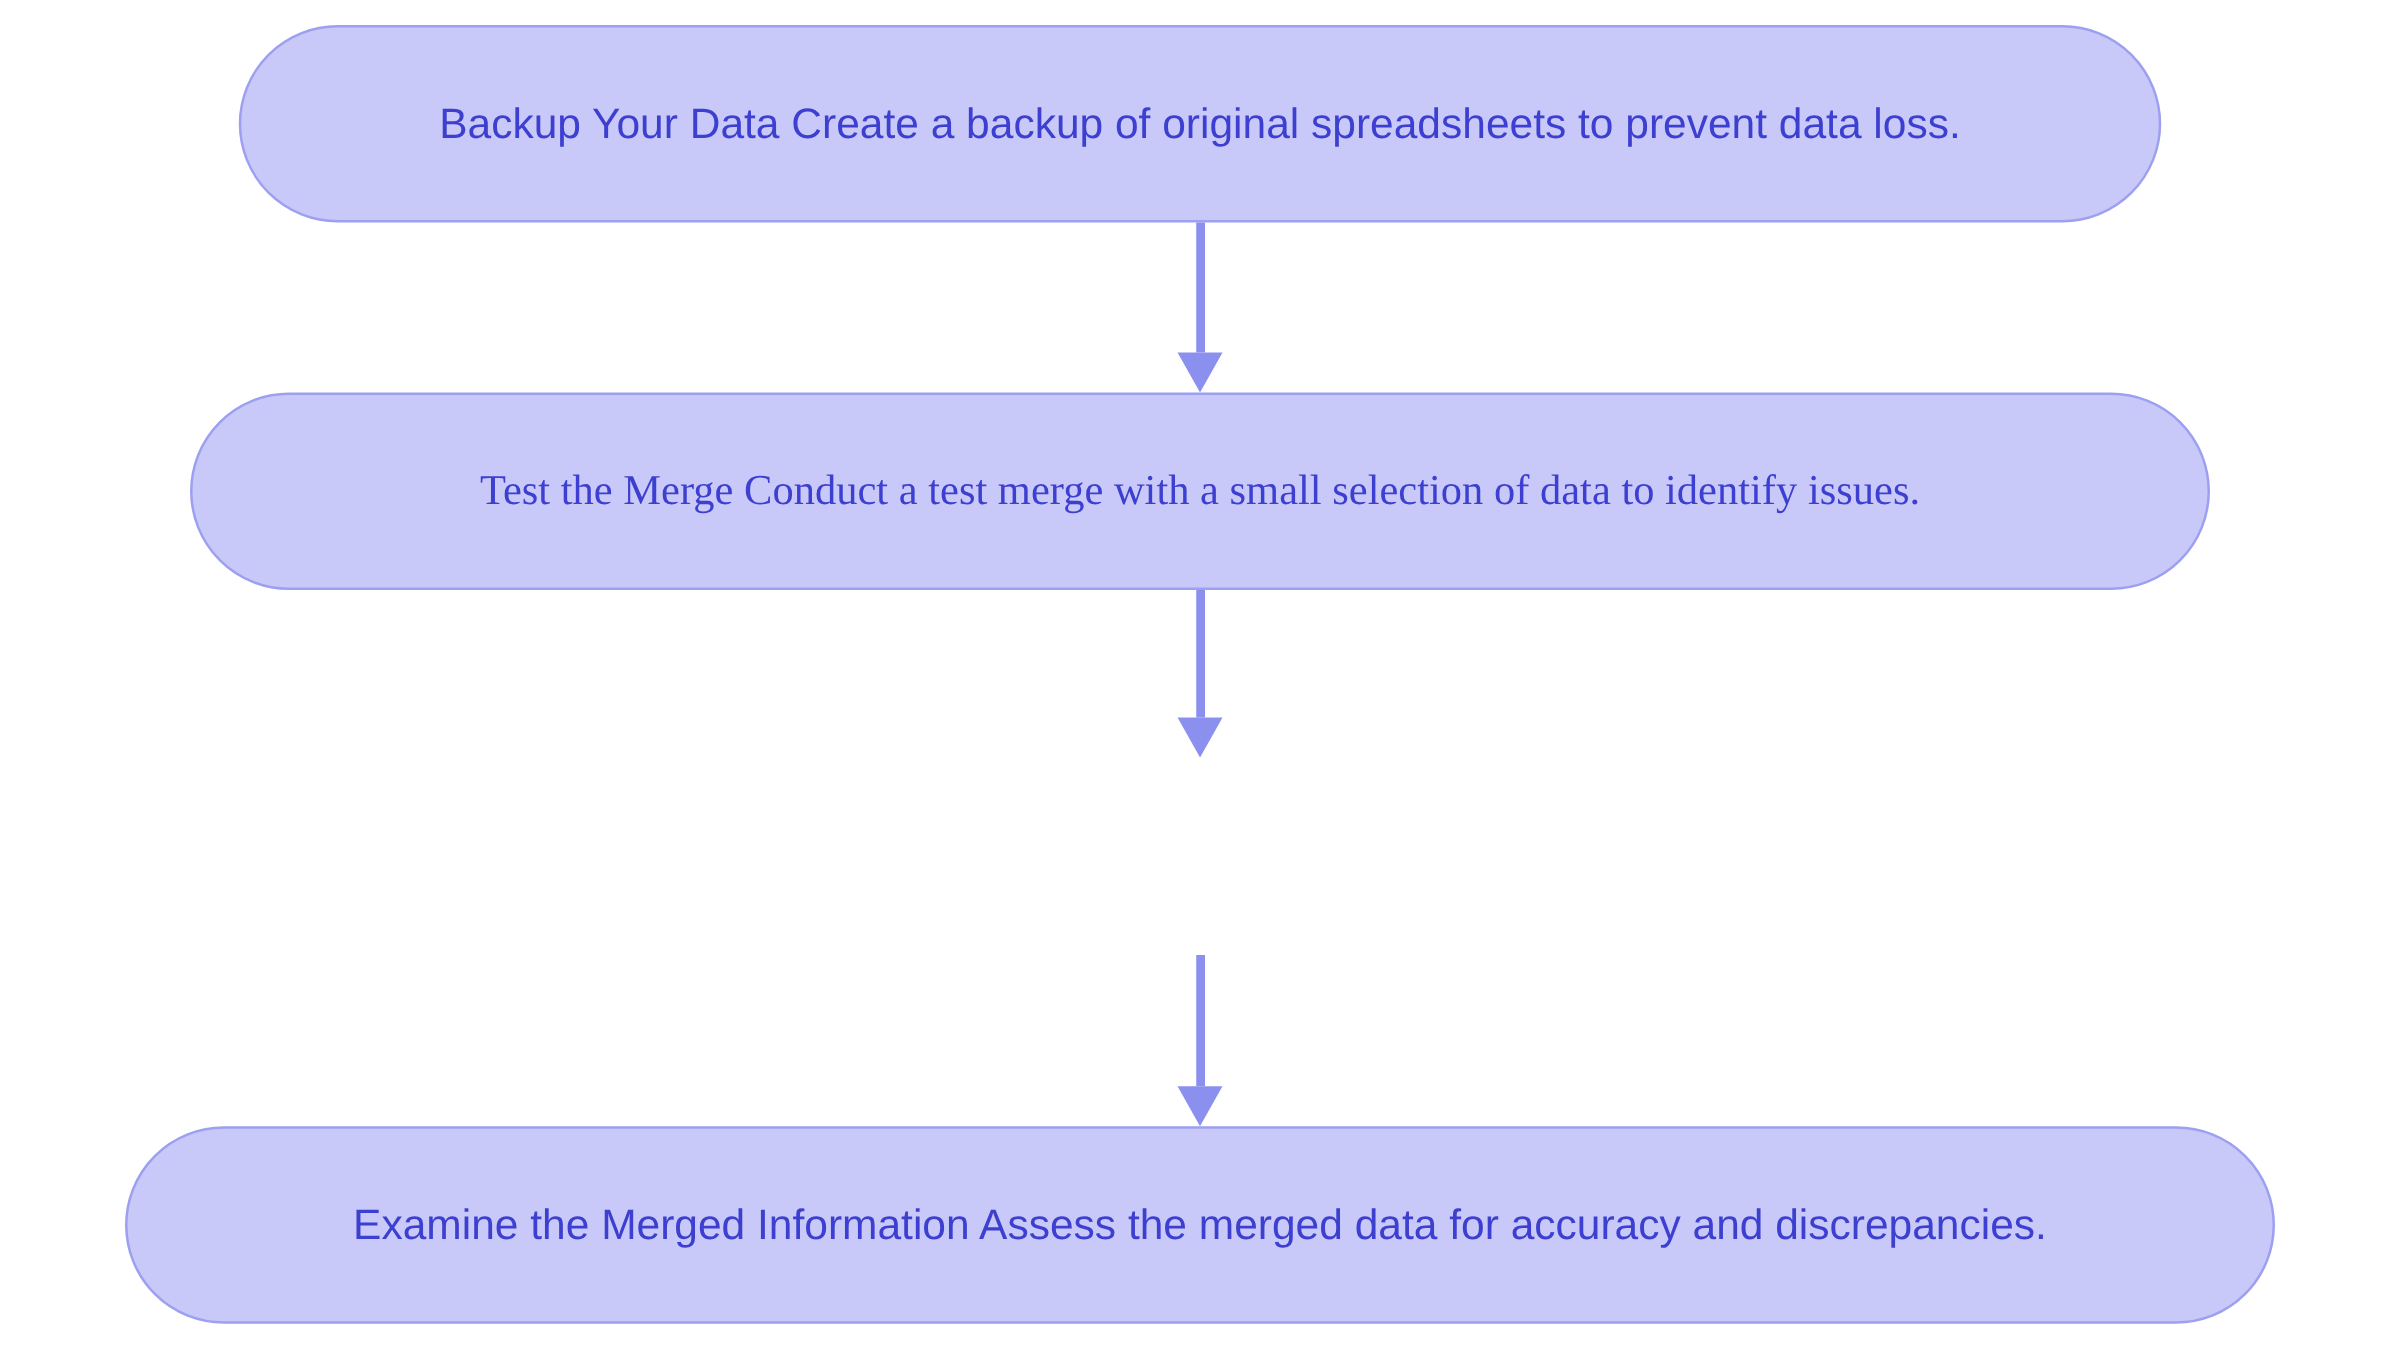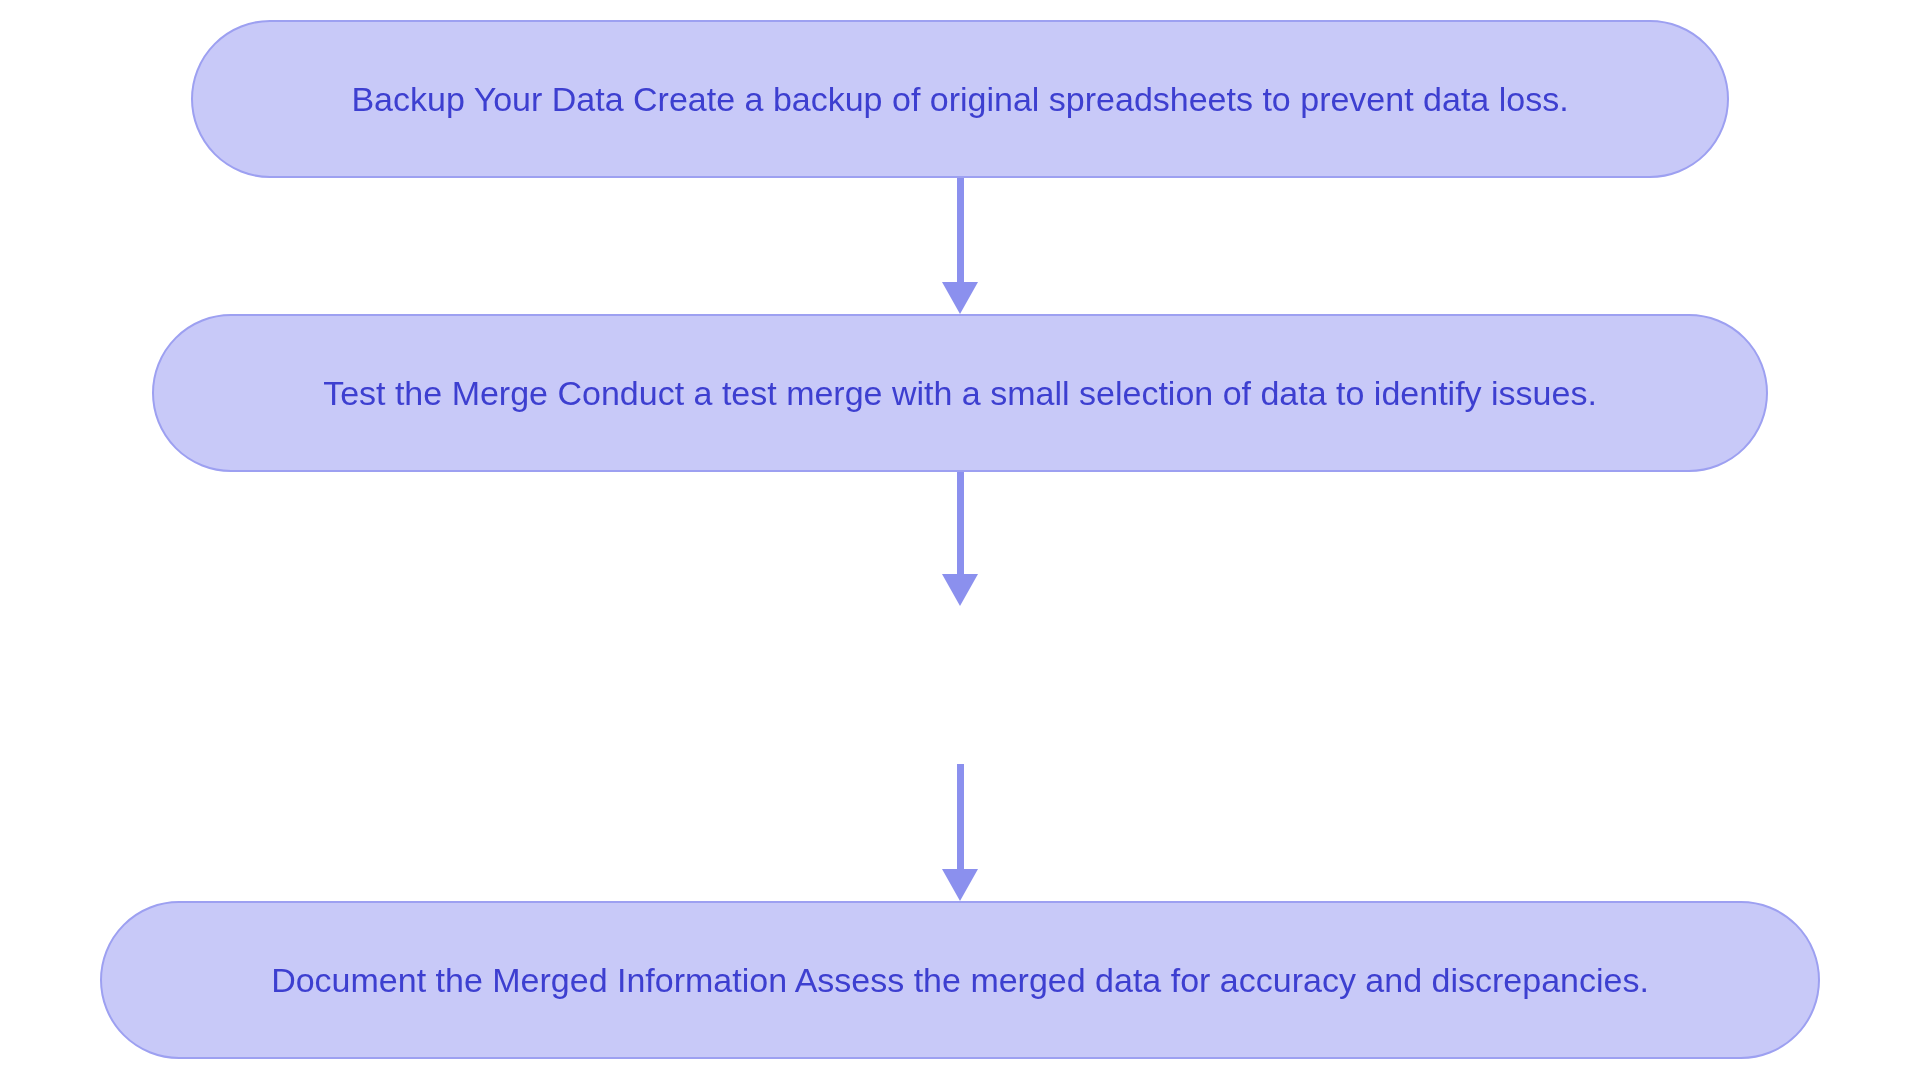--- a/index.html
+++ b/index.html
@@ -33,21 +33,21 @@
     align-items: center;
     justify-content: center;
     padding: 0 40px;
     color: var(--node-text);
     font-size: 34px;
     font-weight: 400;
     white-space: nowrap;
     text-align: center;
   }
   .node-1 { left: 191px; top: 20px;  width: 1538px; }
-  .node-2 { left: 152px; top: 314px; width: 1616px; }
+  .node-2 { left: 152px; top: 314px; width: 1616px; font-family: Liberation Serif, serif; }
   .node-3 { left: 152px; top: 606px; width: 1616px; }
   .node-4 { left: 100px; top: 901px; width: 1720px; }
 
   .flow-arrow {
     position: absolute;
     left: 942px;              
     width: 36px;
     display: flex;
     flex-direction: column;
     align-items: center;
@@ -92,16 +92,16 @@
     <div class="arrow-head"></div>
   </div>
 
 
   <div class="flow-arrow arrow-3">
     <div class="arrow-shaft"></div>
     <div class="arrow-head"></div>
   </div>
 
   <div class="flow-node node-4">
-    <span>Document the Merged Information Assess the merged data for accuracy and discrepancies.</span>
+    <span>Examine the Merged Information Assess the merged data for accuracy and discrepancies.</span>
   </div>
 
 </div>
 
 </body></html>

